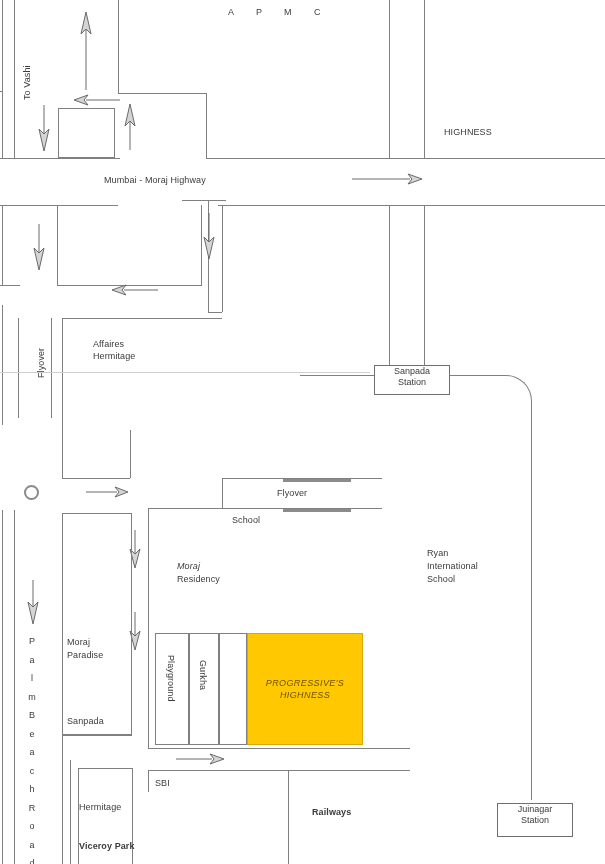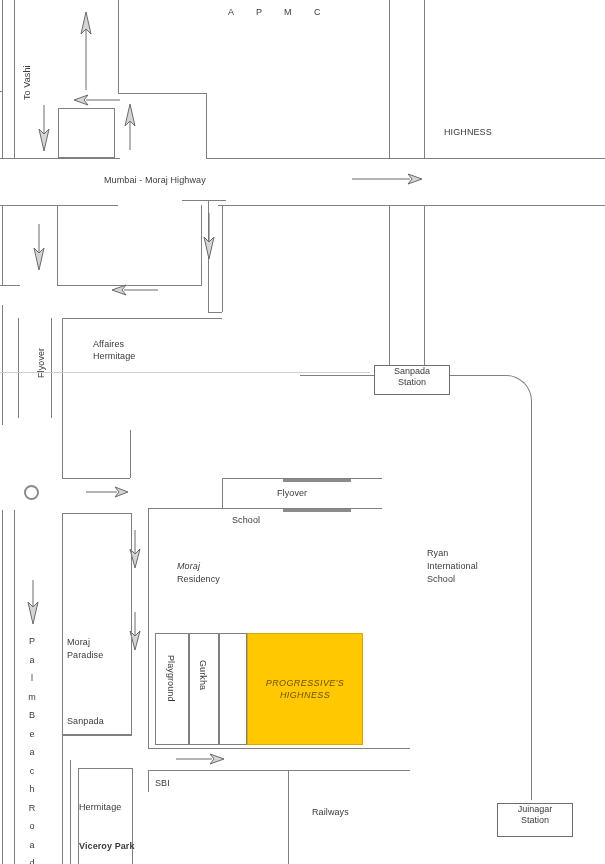--- a/index.html
+++ b/index.html
@@ -395,21 +395,21 @@
       <line x1="0" y1="5" x2="36" y2="5" stroke="#6a6a6a" stroke-width="1"></line>
       <polygon points="48,5 34,0 38,5 34,10" fill="#d5d5d5" stroke="#6a6a6a" stroke-width="1"></polygon>
     </svg>
   </div>
 
   <div class="ln h" style="left:148px; top:770px; width:262px;"></div>
   <div class="ln v" style="left:148px; top:770px; height:22px;"></div>
   <div class="lbl" style="left:155px; top:778px;">SBI</div>
 
   <div class="ln v" style="left:288px; top:770px; height:94px;"></div>
-  <div class="lbl" style="left:312px; top:807px;">Railways</div>
+  <div class="lbl" style="left:312px; top:807px;font-weight:bold;">Railways</div>
 
   <div class="ln h" style="left:62px;  top:735px; width:70px;"></div>
   <div class="ln v" style="left:62px;  top:735px; height:129px;"></div>
   <div class="ln v" style="left:70px;  top:760px; height:104px;"></div>
 
   <div class="ln h" style="left:78px;  top:768px; width:54px;"></div>
   <div class="ln v" style="left:78px;  top:768px; height:96px;"></div>
   <div class="ln v" style="left:132px; top:768px; height:96px;"></div>
   <div class="lbl" style="left:79px;  top:802px;text-align:right;">Hermitage</div>
   <div class="lbl bold" style="left:79px; top:841px;">Viceroy Park</div>

